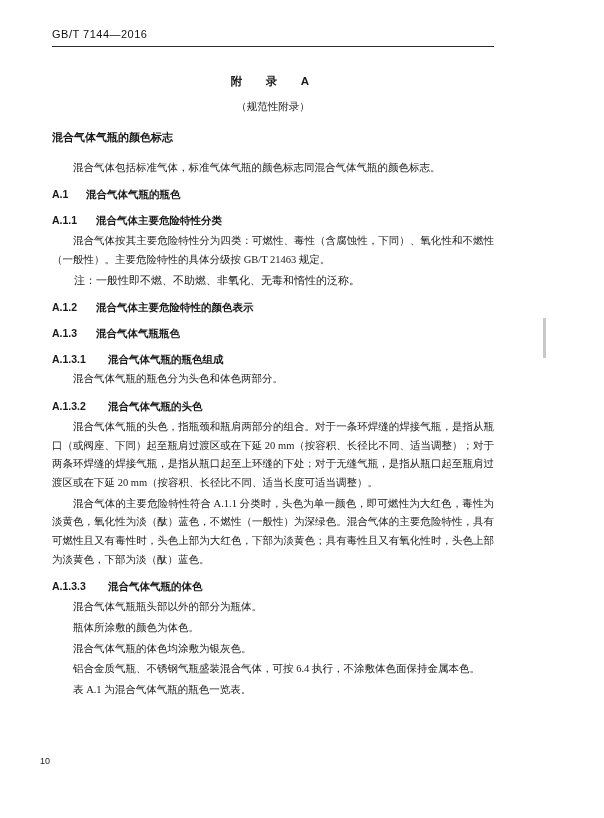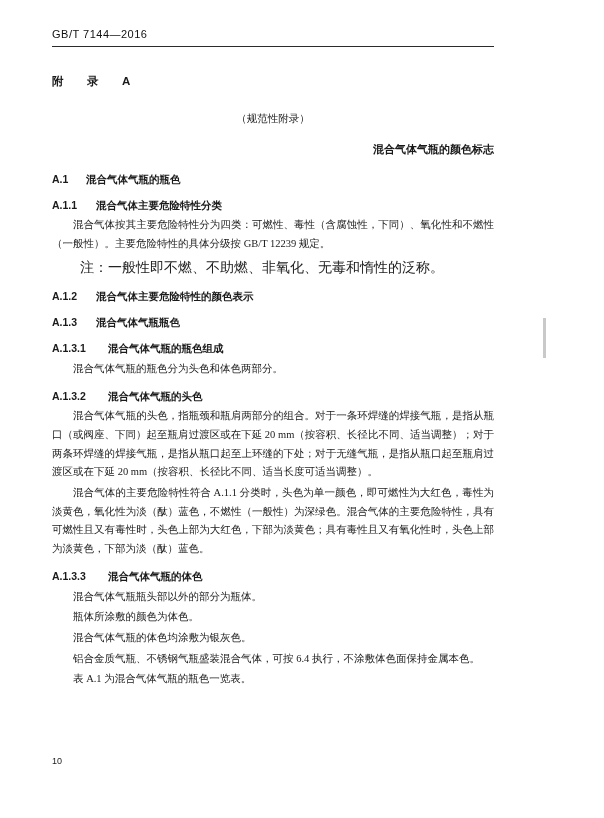--- a/index.html
+++ b/index.html
@@ -50,71 +50,72 @@
   .content {
     position: absolute;
     top: 62px;
     left: 52px;
     right: 52px;
     font-size: 10.5px;
     line-height: 1.72;
   }
 
   .annex-title {
+    text-align: center;
     font-family: "Liberation Sans", sans-serif;
     font-size: 11.5px;
     font-weight: bold;
     letter-spacing: 6px;
     margin-top: 10px;
-    margin-bottom: 18px;
+    margin-bottom: 6px;
   }
   .annex-sub {
     text-align: center;
     font-size: 10.5px;
     margin-bottom: 12px;
   }
   .annex-name {
-    text-align: right;
+    text-align: left;
     font-family: "Liberation Sans", sans-serif;
     font-size: 11px;
     font-weight: bold;
     margin-bottom: 12px;
   }
 
   p.body {
     margin: 0 0 2px 0;
     text-indent: 2em;
     text-align: justify;
     font-size: 10.5px;
     line-height: 1.78;
   }
   p.note {
     margin: 0 0 2px 0;
     text-indent: 2em;
-    font-size: 14px;
+    font-size: 11px;
     line-height: 1.7;
     color: #222;
   }
   h3.sec {
     margin: 9px 0 3px 0;
     font-family: "Liberation Sans", sans-serif;
     font-size: 10.5px;
     font-weight: bold;
     line-height: 1.6;
   }
   h3.sec .num {
     display: inline-block;
     min-width: 44px;
   }
   h3.sec.lvl1 .num { min-width: 34px; }
   h3.sec.lvl3 .num { min-width: 56px; }
 
   .page-number {
     position: absolute;
-    left: 52px;
+    left: 40px;
     top: 756px;
     font-family: "Liberation Sans", sans-serif;
     font-size: 9px;
     color: #222;
   }
 
   
   .edge-mark {
     position: absolute;
     right: 0px;
@@ -131,29 +132,30 @@
     <span class="std-code">GB/T 7144—2016</span>
   </div>
   <div class="header-rule"></div>
 
   <div class="content">
 
     <div class="annex-title">附　录　A</div>
     <div class="annex-sub">（规范性附录）</div>
     <div class="annex-name">混合气体气瓶的颜色标志</div>
 
+    <p class="body">混合气体包括标准气体，标准气体气瓶的颜色标志同混合气体气瓶的颜色标志。</p>
 
     <h3 class="sec lvl1">
       <span class="num">A.1</span><span>混合气体气瓶的瓶色</span>
     </h3>
 
     <h3 class="sec">
       <span class="num">A.1.1</span><span>混合气体主要危险特性分类</span>
     </h3>
-    <p class="body">混合气体按其主要危险特性分为四类：可燃性、毒性（含腐蚀性，下同）、氧化性和不燃性（一般性）。主要危险特性的具体分级按 GB/T 12239 规定。</p>
+    <p class="body">混合气体按其主要危险特性分为四类：可燃性、毒性（含腐蚀性，下同）、氧化性和不燃性（一般性）。主要危险特性的具体分级按 GB/T 21463 规定。</p>
     <p class="note">注：一般性即不燃、不助燃、非氧化、无毒和惰性的泛称。</p>
 
     <h3 class="sec">
       <span class="num">A.1.2</span><span>混合气体主要危险特性的颜色表示</span>
     </h3>
 
     <h3 class="sec">
       <span class="num">A.1.3</span><span>混合气体气瓶瓶色</span>
     </h3>
 

